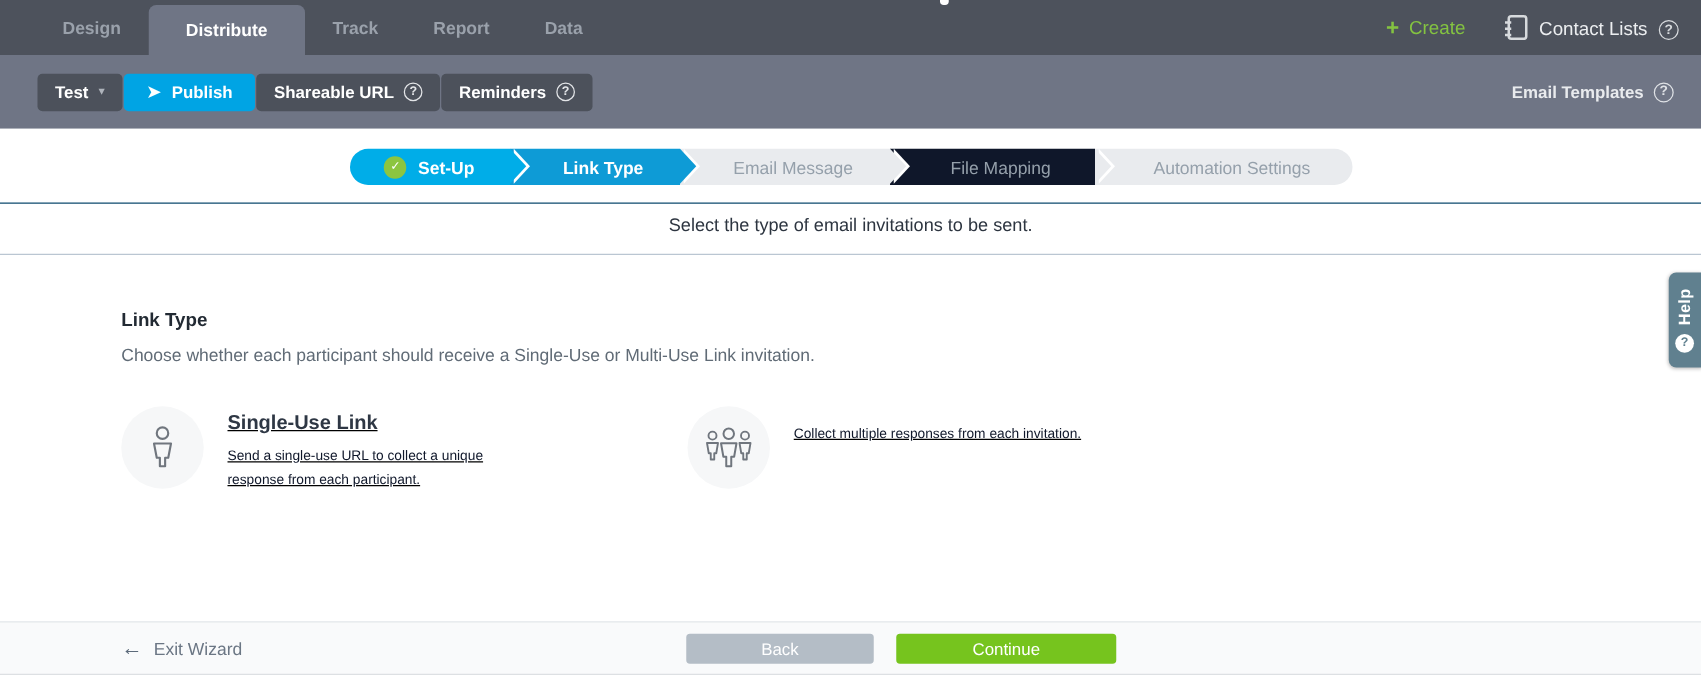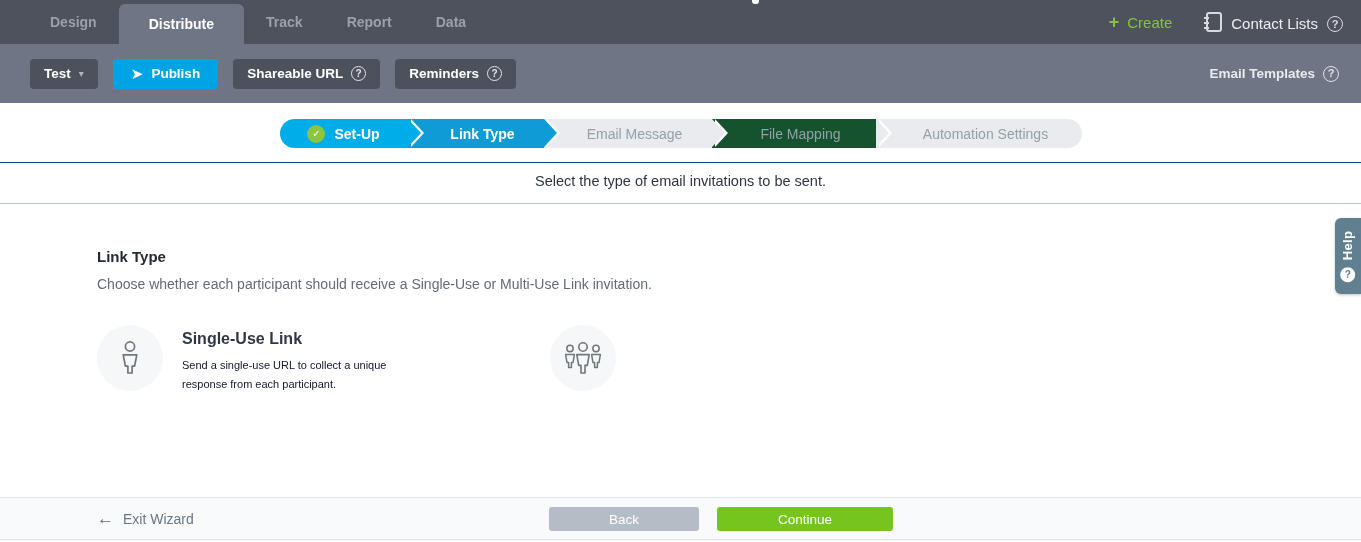--- a/index.html
+++ b/index.html
@@ -14,21 +14,21 @@
   .topbar-right { margin-left:auto; display:flex; align-items:center; gap:34px; padding-right:18px; }
   .create-link { display:flex; align-items:center; gap:8px; color:#84c341; font-size:15px; cursor:pointer; }
   .create-plus { font-size:18px; font-weight:bold; line-height:1; }
   .contact-lists { display:flex; align-items:flex-end; gap:9px; color:#eceef0; font-size:15px; cursor:pointer; }
   .notebook-icon { width:16px; height:20px; border:2px solid #d7dadd; border-radius:3px; position:relative; }
   .notebook-icon::before { content:""; position:absolute; left:-4px; top:3px; width:5px; height:2px; background:#d7dadd; box-shadow:0 5px 0 #d7dadd, 0 10px 0 #d7dadd; }
   .qmark { display:inline-flex; align-items:center; justify-content:center; width:16px; height:16px; border:1.5px solid currentColor; border-radius:50%; font-size:11px; font-weight:bold; line-height:1; }
   .clip-artifact { position:absolute; left:752px; top:0; width:7px; height:4px; background:#ffffff; border-radius:0 0 3px 3px; }
 
   
-  .toolbar { height:59px; background:#6f7585; display:flex; align-items:center; padding:0 22px 0 30px; gap:15px; }
+  .toolbar { height:59px; background:#6f7585; display:flex; align-items:center; padding:0 22px 0 30px; gap:1px; }
   .tb-btn { height:30px; border:none; border-radius:4px; color:#ffffff; font-family:inherit; font-size:13.5px; font-weight:bold; display:inline-flex; align-items:center; gap:8px; padding:0 14px; cursor:pointer; }
   .tb-dark { background:#4c515b; }
   .tb-publish { background:#00a4e4; padding:0 18px; }
   .send-glyph { font-size:15px; line-height:1; }
   .caret { font-size:10px; color:#aeb3bb; }
   .tb-btn .qmark { width:15px; height:15px; color:#e3e5e8; font-size:10px; }
   .toolbar-right { margin-left:auto; display:flex; align-items:center; gap:8px; color:#e9ebee; font-size:13.5px; font-weight:bold; cursor:pointer; }
   .toolbar-right .qmark { color:#dfe2e6; }
 
   
@@ -40,33 +40,33 @@
       border-top:14.5px solid transparent; border-bottom:14.5px solid transparent; }
   .step::before { right:-16px; border-left:13px solid #ffffff; z-index:2; }
   .step::after  { right:-13px; border-left:13px solid; z-index:2; }
   .step.last::before, .step.last::after { display:none; }
   .s1 { width:128px; background:#00ade8; color:#fff; font-weight:bold; border-radius:15px 0 0 15px; z-index:5; }
   .s1::after { border-left-color:#00ade8; }
   .s2 { width:136px; background:#0e9bd6; color:#fff; font-weight:bold; z-index:4; padding-left:14px; }
   .s2::after { border-left-color:#0e9bd6; }
   .s3 { width:168px; background:#e9ebee; color:#95a0ab; z-index:3; padding-left:14px; }
   .s3::after { border-left-color:#e9ebee; }
-  .s4 { width:164px; background:#14532d; color:#95a0ab; z-index:2; padding-left:14px; }
+  .s4 { width:164px; background:#0f172a; color:#95a0ab; z-index:2; padding-left:14px; }
   .s4::after { border-left-color:#e9ebee; }
   .s5 { width:206px; background:#e9ebee; color:#95a0ab; z-index:1; padding-left:14px; border-radius:0 15px 15px 0; }
   .check-circle { display:inline-flex; align-items:center; justify-content:center; width:18px; height:18px; border-radius:50%; background:#8cc540; color:#fff; font-size:10px; font-weight:bold; margin-right:9px; position:relative; z-index:3; }
 
   
   .instruction { background:#ffffff; border-top:1px solid #0c4a6e; border-bottom:1px solid #bac6d2; text-align:center; padding:10px 0 14px 0; font-size:14.5px; color:#2d3540; }
 
   
   .content { background:#ffffff; height:294px; padding:44px 0 0 97px; position:relative; }
   .section-title { font-size:15px; font-weight:bold; color:#222a33; }
   .section-desc { margin-top:11px; font-size:14px; color:#606b76; }
-  .options { display:flex; margin-top:33px; gap:116px; }
+  .options { display:flex; margin-top:33px; gap:116px;text-decoration:underline; }
   .option { display:flex; gap:19px; cursor:pointer; }
   .opt-circle { width:66px; height:66px; border-radius:50%; background:#f6f7f8; display:flex; align-items:center; justify-content:center; flex:none; }
   .opt-text { padding-top:5px; }
   .opt-title { font-size:16px; font-weight:bold; color:#2e3744; }
   .opt-desc { margin-top:8px; font-size:11px; line-height:19px; color:#0f172a; width:252px; }
 
   
   .help-tab { position:absolute; right:0; top:218px; width:26px; height:76px; background:#60808f; border-radius:6px 0 0 6px; display:flex; align-items:center; justify-content:center; cursor:pointer; box-shadow:0 1px 3px rgba(0,0,0,.25); }
   .help-inner { transform:rotate(-90deg); display:flex; align-items:center; gap:7px; white-space:nowrap; }
   .help-q { width:15px; height:15px; border-radius:50%; background:#ffffff; color:#60808f; font-size:10px; font-weight:bold; display:flex; align-items:center; justify-content:center; transform:rotate(90deg); }
@@ -185,20 +185,21 @@
         <svg width="42" height="34" viewBox="0 0 42 34" fill="none">
           <circle cx="8" cy="7.5" r="3.2" stroke="#70767e" stroke-width="1.5"></circle>
           <path d="M3.6 13.4 H12.4 L11 21.6 H9.4 V26.6 H6.6 V21.6 H5 Z" stroke="#70767e" stroke-width="1.5" stroke-linejoin="round"></path>
           <circle cx="34" cy="7.5" r="3.2" stroke="#70767e" stroke-width="1.5"></circle>
           <path d="M29.6 13.4 H38.4 L37 21.6 H35.4 V26.6 H32.6 V21.6 H31 Z" stroke="#70767e" stroke-width="1.5" stroke-linejoin="round"></path>
           <circle cx="21" cy="6" r="4.2" stroke="#70767e" stroke-width="1.6"></circle>
           <path d="M14.8 13.6 H27.2 L25.3 24.4 H23 V32 H19 V24.4 H16.7 Z" fill="#f6f7f8" stroke="#70767e" stroke-width="1.6" stroke-linejoin="round"></path>
         </svg>
       </div>
       <div class="opt-text">
+        <div class="opt-desc">Collect multiple responses from each invitation.</div>
       </div>
     </div>
 
   </div>
 </div>
 
 <div class="help-tab">
   <div class="help-inner">
     <span class="help-q">?</span>
     <span class="help-label">Help</span>

